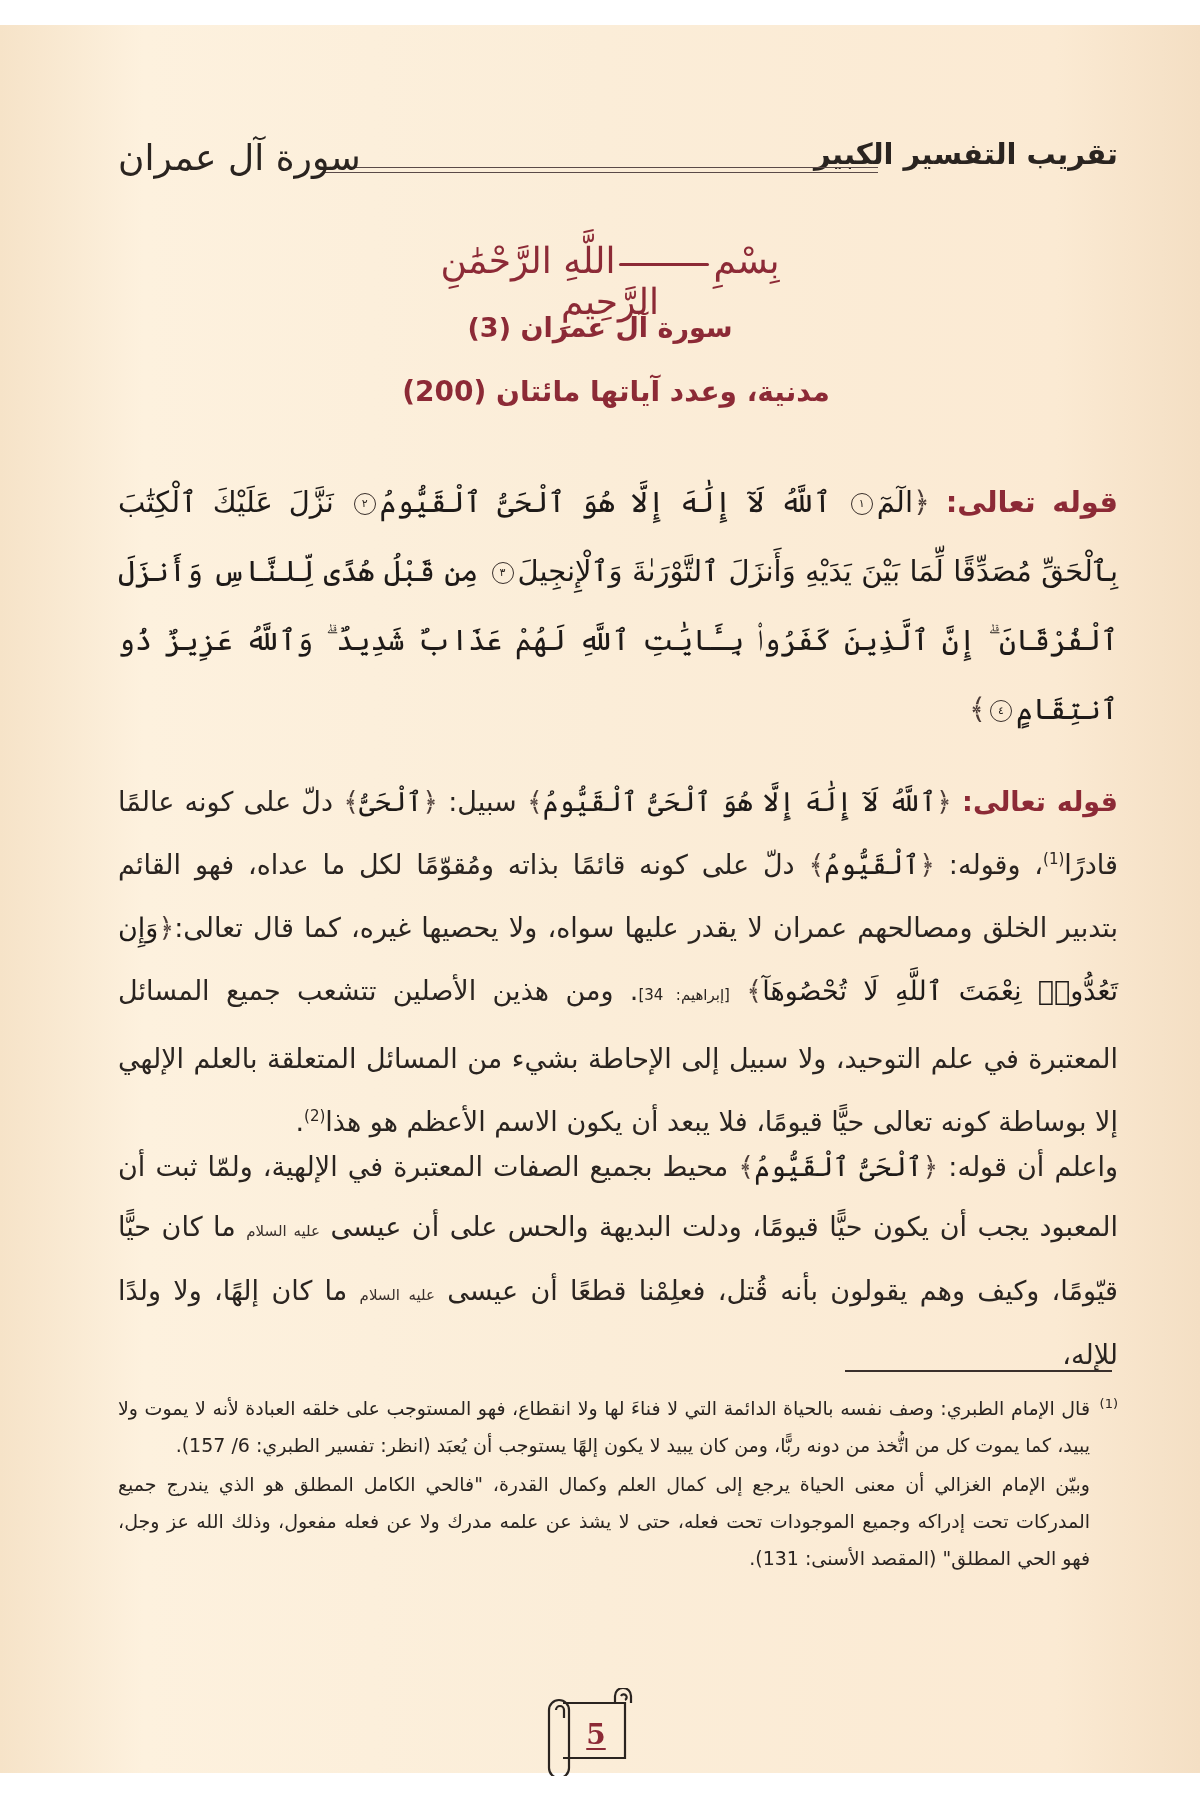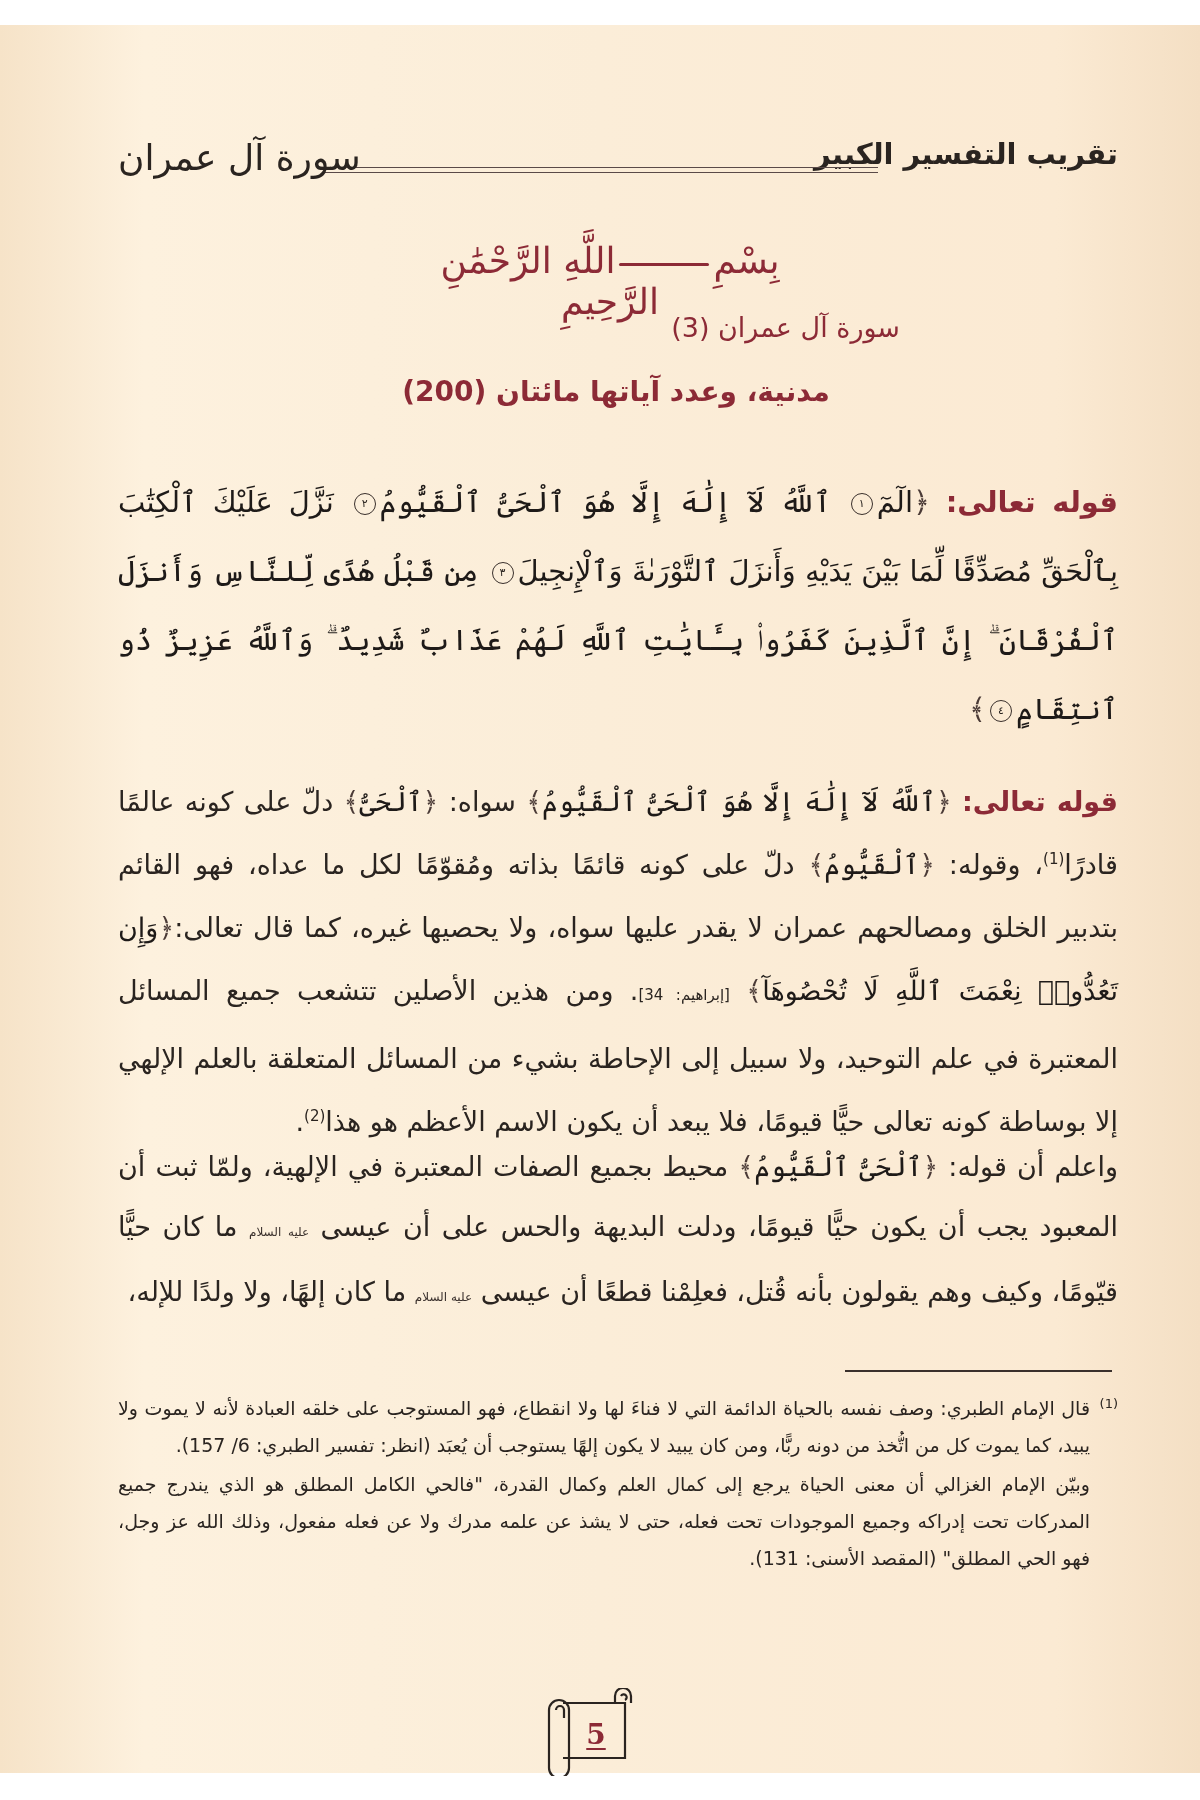--- a/index.html
+++ b/index.html
@@ -13,35 +13,35 @@
       background-image: linear-gradient(90deg, #f6e3c8 0%, #fdf1de 12%, #fbedd8 50%, #fbead3 88%, #f4dfc4 100%);
     }
     
     .header { position: absolute; top: 112px; left: 118px; width: 1000px; height: 50px; direction: rtl; }
     .header .book-title { position: absolute; right: 0; top: 0; font-size: 29px; color: #2a2420; font-family: "DejaVu Sans", sans-serif; font-weight: bold; }
     .header .rule { position: absolute; right: 240px; left: 205px; top: 30px; height: 4px; border-top: 1px solid #5a4a48; border-bottom: 1px solid #5a4a48; }
     .header .surah-title { position: absolute; left: 0; top: 0; font-size: 36px; color: #2a2420; }
     
     .basmala { position: absolute; top: 215px; left: 390px; width: 440px; text-align: center; font-family: "DejaVu Serif", serif; font-size: 36px; color: #8c2a36; direction: rtl; letter-spacing: 1px; }
     .basmala .stretch { display: inline-block; width: 90px; height: 3px; background: #8c2a36; vertical-align: middle; margin: 0 4px; border-radius: 2px; }
-    .surah-heading { position: absolute; top: 287px; left: 300px; width: 600px; font-size: 27px; color: #8c2a36; font-weight: normal; direction: rtl; }
+    .surah-heading { position: absolute; top: 287px; left: 300px; width: 600px; text-align: center; font-size: 27px; color: #8c2a36; font-weight: bold; direction: rtl; }
     .surah-meta { position: absolute; top: 350px; left: 316px; width: 600px; text-align: center; font-size: 28px; color: #8c2a36; font-weight: bold; direction: rtl; }
     
     .body-block { position: absolute; left: 118px; width: 1000px; direction: rtl; text-align: justify; color: #2a2420; font-size: 27px; }
     .label { color: #8c2a36; font-weight: bold; }
     .quran { font-family: "DejaVu Serif", serif; color: #1e1a18; }
     .bracket { color: #4a3a36; font-family: "DejaVu Serif", serif; }
     .ayah-num { display: inline-block; width: 20px; height: 20px; border: 1.5px solid #3a302c; border-radius: 50%; font-size: 11px; line-height: 20px; text-align: center; vertical-align: middle; margin: 0 4px; font-family: "DejaVu Sans", sans-serif; }
     .verse-block { top: 443px; line-height: 69px; font-size: 29px; }
     .p-alif { top: 655px; line-height: 50px; }
     .p-main { top: 745px; line-height: 63px; text-align-last: right; }
     .p-second { top: 1112px; line-height: 60px; text-align-last: right; }
     sup { font-size: 15px; vertical-align: super; line-height: 0; }
     .ref { font-size: 15px; }
-    .salutation { font-size: 12px; color: #3a302c; }
+    .salutation { font-size: 15px; color: #3a302c; }
     
     .fn-rule { position: absolute; top: 1345px; left: 845px; width: 267px; height: 2px; background: #3a302c; }
     .footnotes { position: absolute; top: 1360px; left: 118px; width: 1000px; direction: rtl; font-size: 19px; color: #2a2420; line-height: 37px; text-align: justify; }
     .footnotes .fn { margin: 0 0 2px 0; padding-right: 28px; text-indent: -28px; text-align-last: right; }
     .footnotes .fn-cont { padding-right: 28px; text-align-last: right; }
     .footnotes .fn-mark { font-size: 13px; vertical-align: super; display: inline-block; width: 28px; text-indent: 0; text-align: right; }
     
     .page-scroll { position: absolute; left: 535px; top: 1663px; width: 105px; height: 88px; }
     .page-scroll svg { position: absolute; left: 0; top: 0; }
     .page-scroll .num { position: absolute; left: 36px; top: 30px; width: 50px; text-align: center; font-family: "DejaVu Serif", serif; font-weight: bold; font-size: 28px; color: #8c2a36; text-decoration: underline; text-decoration-color: #8c2a36; text-underline-offset: 4px; }
@@ -66,21 +66,21 @@
     <span class="bracket">﴿</span><span class="quran">الٓمٓ</span><span class="ayah-num">١</span>
     <span class="quran">ٱللَّهُ لَآ إِلَٰهَ إِلَّا هُوَ ٱلْحَىُّ ٱلْقَيُّومُ</span><span class="ayah-num">٢</span>
     <span class="quran">نَزَّلَ عَلَيْكَ ٱلْكِتَٰبَ بِٱلْحَقِّ مُصَدِّقًا لِّمَا بَيْنَ يَدَيْهِ وَأَنزَلَ ٱلتَّوْرَىٰةَ وَٱلْإِنجِيلَ</span><span class="ayah-num">٣</span>
     <span class="quran">مِن قَبْلُ هُدًى لِّلنَّاسِ وَأَنزَلَ ٱلْفُرْقَانَ ۗ إِنَّ ٱلَّذِينَ كَفَرُوا۟ بِـَٔايَٰتِ ٱللَّهِ لَهُمْ عَذَابٌ شَدِيدٌ ۗ وَٱللَّهُ عَزِيزٌ ذُو ٱنتِقَامٍ</span><span class="ayah-num">٤</span><span class="bracket">﴾</span>
   </div>
 
 
   <div class="body-block p-main">
     <span class="label">قوله تعالى:</span>
     <span class="bracket">﴿</span><span class="quran">ٱللَّهُ لَآ إِلَٰهَ إِلَّا هُوَ ٱلْحَىُّ ٱلْقَيُّومُ</span><span class="bracket">﴾</span>
-    <span>سواه:</span>
+    <span>سبيل:</span>
     <span class="bracket">﴿</span><span class="quran">ٱلْحَىُّ</span><span class="bracket">﴾</span>
     <span>دلّ على كونه عالمًا قادرًا</span><sup>(1)</sup><span>، وقوله:</span>
     <span class="bracket">﴿</span><span class="quran">ٱلْقَيُّومُ</span><span class="bracket">﴾</span>
     <span>دلّ على كونه قائمًا بذاته ومُقوّمًا لكل ما عداه، فهو القائم بتدبير الخلق ومصالحهم عمران لا يقدر عليها سواه، ولا يحصيها غيره، كما قال تعالى:</span><span class="bracket">﴿</span><span class="quran">وَإِن تَعُدُّوا۟ نِعْمَتَ ٱللَّهِ لَا تُحْصُوهَآ</span><span class="bracket">﴾</span>
     <span class="ref">[إبراهيم: 34]</span><span>. ومن هذين الأصلين تتشعب جميع المسائل المعتبرة في علم التوحيد، ولا سبيل إلى الإحاطة بشيء من المسائل المتعلقة بالعلم الإلهي إلا بوساطة كونه تعالى حيًّا قيومًا، فلا يبعد أن يكون الاسم الأعظم هو هذا</span><sup>(2)</sup><span>.</span>
   </div>
 
   <div class="body-block p-second">
     <span>واعلم أن قوله:</span>
     <span class="bracket">﴿</span><span class="quran">ٱلْحَىُّ ٱلْقَيُّومُ</span><span class="bracket">﴾</span>

